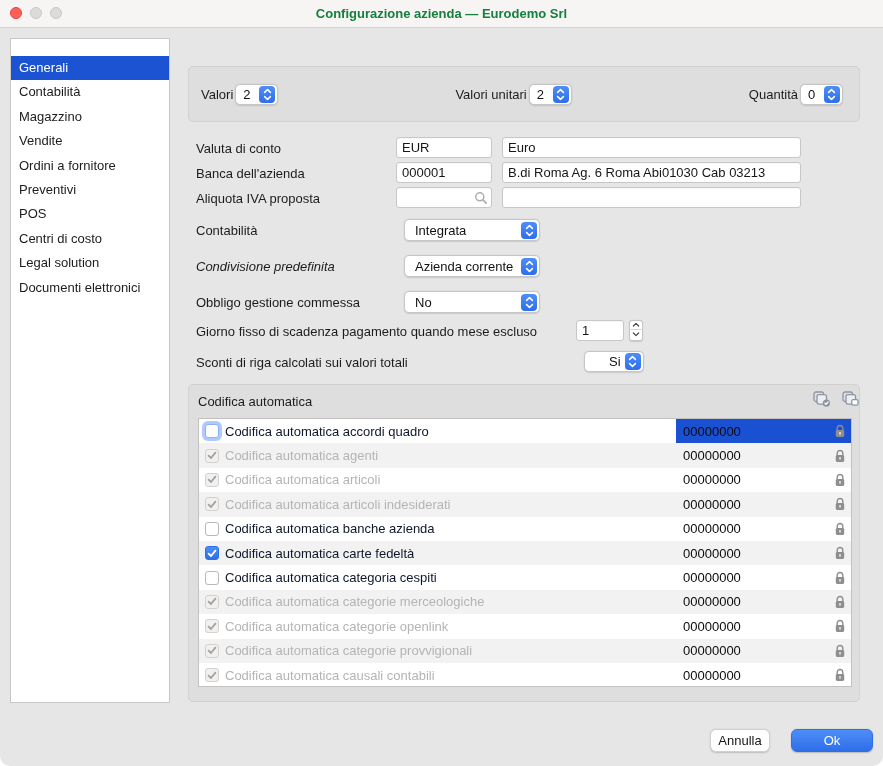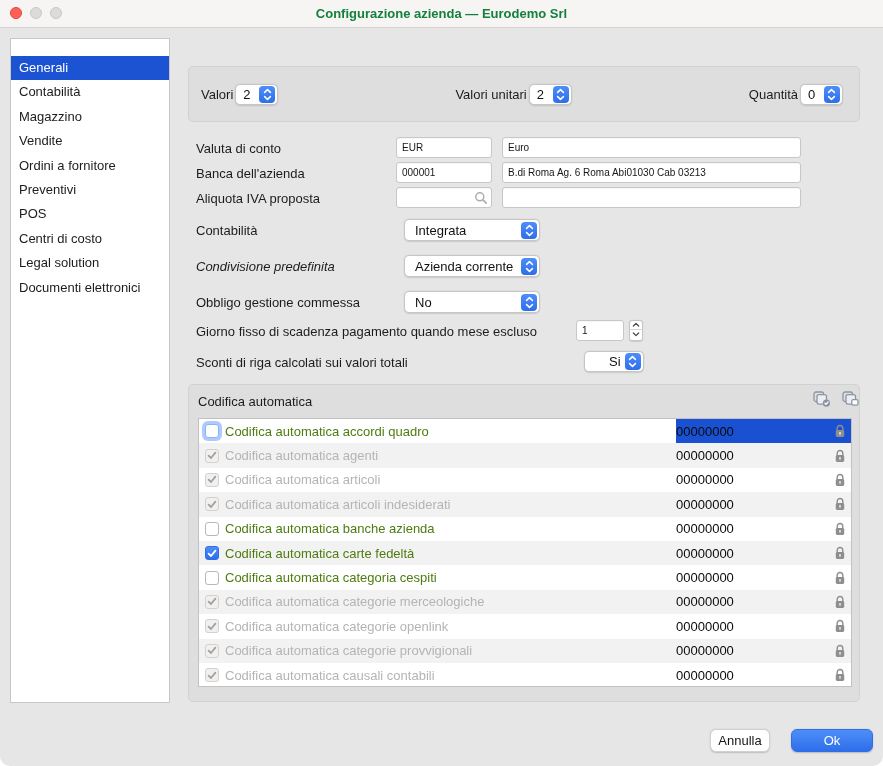--- a/index.html
+++ b/index.html
@@ -16,21 +16,21 @@
   .tl.gray{background:#dcdbda;border:.5px solid #c9c8c7;}
   .title{position:absolute;left:0;right:0;top:0;height:28px;line-height:28px;text-align:center;
          font-weight:bold;color:#15803d;}
   
   .sidebar{position:absolute;left:10px;top:38px;width:160px;height:665px;background:#fff;
            border:1px solid #c8c7c6;padding-top:17px;}
   .side-item{height:24.4px;line-height:24.4px;padding-left:8px;color:#1c1c1c;white-space:nowrap;
              overflow:hidden;}
   .side-item.selected{background:#1c53d2;color:#fff;}
   
-  .tfield{background:#fff;border:1px solid #c8c7c6;border-radius:3px;height:21px;font-size:10px;
+  .tfield{background:#fff;border:1px solid #c8c7c6;border-radius:3px;height:21px;font-size:13px;
           padding:0 5px;color:#161616;outline:none;box-shadow:inset 0 .5px 1px rgba(0,0,0,.06);}
   .popup{display:inline-flex;align-items:center;background:#fff;border:1px solid #c7c6c5;
          border-radius:5px;height:22px;box-shadow:0 .5px 1.5px rgba(0,0,0,.13);}
   .popup-val{padding-left:10px;flex:1;text-align:left;color:#111;}
   .popup-cap{width:16px;height:17px;border-radius:4px;background:linear-gradient(#4e8ef9,#2e6ee9);
              margin:0 2px 0 6px;display:flex;align-items:center;justify-content:center;flex:none;}
   .grouplabel{position:absolute;color:#1c1c1c;}
   .groupbox{position:absolute;background:#dfdede;border:1px solid #d2d1d0;border-radius:5px;}
   .flabel{position:absolute;left:196px;color:#1c1c1c;}
   
@@ -45,25 +45,25 @@
   .cod-row{position:relative;height:24.4px;display:flex;align-items:center;background:#fff;}
   .cod-row.row-b{background:#f3f2f2;}
   .cbx{width:14px;height:14px;border:1px solid #b9b8b7;border-radius:3px;background:#fff;
        margin-left:6px;flex:none;display:flex;align-items:center;justify-content:center;}
   .cbx .tick{display:none;}
   .cbx.checked .tick{display:block;}
   .cbx.checked{background:linear-gradient(#4e8ef9,#2e6ee9);border-color:#2e6ee9;color:#fff;}
   .cbx.dis{background:#f1f0ef;border-color:#d2d1d0;color:#a2a1a0;}
   .cbx.dis.checked{background:#f1f0ef;border-color:#d2d1d0;}
   .cbx.focused{box-shadow:0 0 0 3px rgba(96,152,247,.5);border-color:#8ab2f5;}
-  .cod-label{margin-left:6px;color:#4d7c0f;white-space:nowrap;overflow:hidden;}
+  .cod-label{margin-left:6px;color:#0f172a;white-space:nowrap;overflow:hidden;}
   .cod-label.dis{color:#b5b4b3;}
   .cod-value{position:absolute;left:477px;top:0;bottom:0;right:0;display:flex;align-items:center;}
   .cod-value.selected{background:#1a50d2;}
-  .cod-num{color:#0a0a0a;flex:1;}
+  .cod-num{padding-left:7px;color:#0a0a0a;flex:1;}
   .lock{margin-right:5px;flex:none;}
   
   .btn{position:absolute;top:729px;height:23px;border-radius:6px;text-align:center;line-height:22px;
        font-size:13px;}
   .btn.cancel{left:710px;width:60px;background:#fff;border:1px solid #d2d1d0;color:#161616;
        box-shadow:0 .5px 1.5px rgba(0,0,0,.18);}
   .btn.ok{left:791px;width:82px;background:linear-gradient(#4e8ef9,#2e6ee9);color:#fff;
        border:1px solid #2e6ee9;box-shadow:0 .5px 1.5px rgba(0,0,0,.2);}
   
   .abs{position:absolute;display:flex;align-items:center;}

